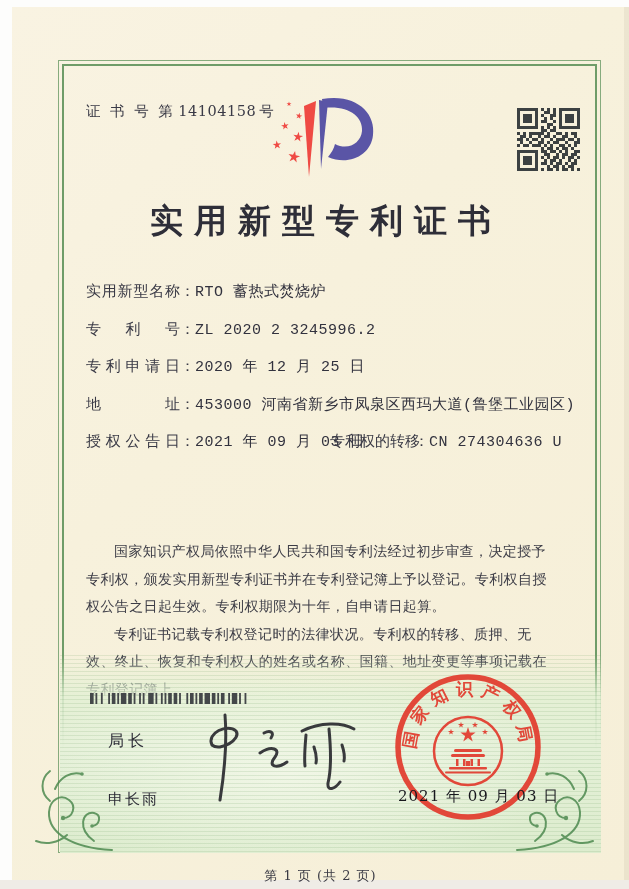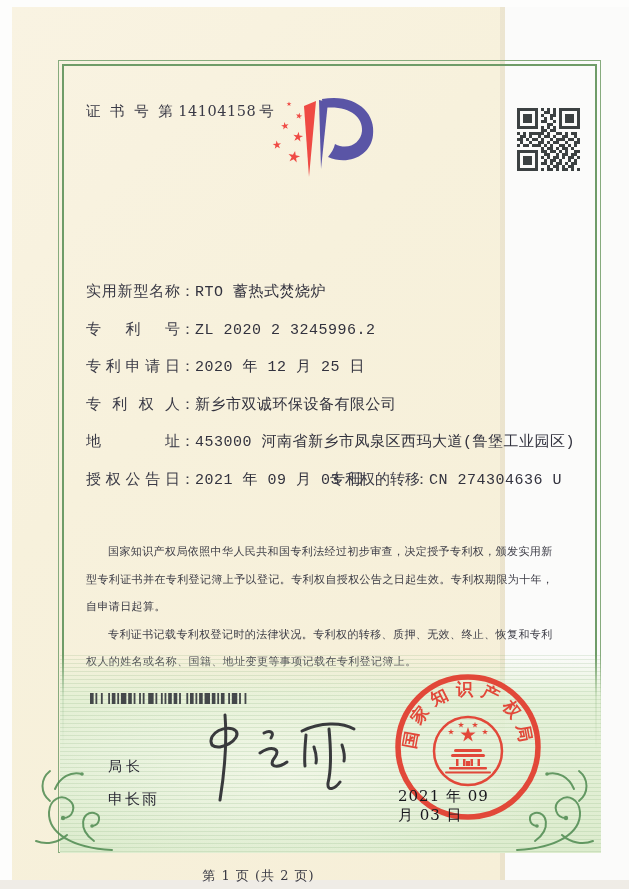--- a/index.html
+++ b/index.html
@@ -2,21 +2,21 @@
 <html><head>
 <meta charset="utf-8">
 <style>
   html,body{margin:0;padding:0;}
   body{
     width:629px;height:889px;overflow:hidden;position:relative;
     background:#fbfbfa;
     font-family:"DejaVu Serif","Liberation Serif",serif;
   }
   .page{
-    position:absolute;left:12px;top:7px;width:493px;height:873px;
+    position:absolute;left:12px;top:7px;width:617px;height:873px;
     background:linear-gradient(135deg,#f9f3e2 0%,#f7f1dc 40%,#f6efd8 100%);
   }
   .page-right-edge{position:absolute;right:0;top:0;width:5px;height:100%;background:rgba(60,50,20,0.06);}
   .border-outer{
     position:absolute;left:46px;top:53px;width:541px;height:791px;
     border:1px solid #86ab7d;pointer-events:none;
   }
   .border-inner{
     position:absolute;left:50px;top:57px;width:531px;height:781px;
     border:2px solid #6f9c68;pointer-events:none;
@@ -33,35 +33,35 @@
   }
   .fields{position:absolute;left:74px;top:273px;width:490px;}
   .field-row{height:37.5px;line-height:22px;font-size:15px;color:#32323e;white-space:nowrap;position:relative;}
   .field-label{
     display:inline-block;width:94px;text-align:justify;text-align-last:justify;
     color:#3a3a46;vertical-align:top;
   }
   .field-colon{color:#3a3a46;}
   .field-value{letter-spacing:0.5px;font-family:Liberation Mono, monospace;}
   .grant-no{position:absolute;left:244px;top:0;}
-  .paras{position:absolute;left:74px;top:531px;width:474px;font-size:11px;
+  .paras{position:absolute;left:74px;top:531px;width:474px;font-size:14px;
     line-height:27.5px;color:#3c3c46;letter-spacing:0.4px;}
   .paras p{margin:0;text-indent:2em;}
   .barcode{position:absolute;left:78px;top:686px;width:160px;height:11px;z-index:3;}
   .panel{
     position:absolute;left:48px;top:648px;width:541px;height:198px;z-index:1;
     background:
       repeating-linear-gradient(to bottom, rgba(110,160,100,0.17) 0 1px, rgba(0,0,0,0) 1px 4px),
       radial-gradient(ellipse at 42% 60%, rgba(252,252,244,0.55), rgba(252,252,244,0) 62%),
       linear-gradient(to bottom, rgba(227,240,214,0) 0px, rgba(226,240,212,0.85) 42px, #e4f0d7 95px, #ddecce 100%);
   }
   .ornament{position:absolute;z-index:4;}
   .ornament.left{left:10px;top:750px;}
   .ornament.right{left:500px;top:750px;transform:scaleX(-1);}
-  .signer-title{position:absolute;left:96px;top:751px;font-size:14px;color:#2c2c36;letter-spacing:4px;z-index:5;}
+  .signer-title{position:absolute;left:96px;top:724px;font-size:16px;color:#2c2c36;letter-spacing:4px;z-index:5;}
   .signer-name{position:absolute;left:96px;top:783px;font-size:15px;color:#2c2c36;letter-spacing:2px;z-index:5;}
   .signature{position:absolute;left:168px;top:698px;z-index:6;}
   .seal{position:absolute;left:376px;top:660px;z-index:5;opacity:0.93;}
   .seal-date{position:absolute;left:386px;top:780px;font-size:15px;color:#17171d;letter-spacing:1px;z-index:7;}
   .page-num{position:absolute;left:0;right:0;top:820px;text-align:center;font-size:13px;color:#3a3a44;z-index:5;letter-spacing:1px;margin-top:40px;}
   .back-note{position:absolute;left:0;right:0;top:855px;text-align:center;font-size:13.5px;color:#3c3c46;letter-spacing:2px;margin-top:48px;}
   .bottom-strip{position:absolute;left:0;bottom:0;width:100%;height:9px;background:#efece6;}
   .top-strip{position:absolute;left:0;top:0;width:100%;height:7px;background:#fdfdfc;}
   .left-strip{position:absolute;left:0;top:0;width:12px;height:100%;background:#fdfdfc;}
 </style>
@@ -330,26 +330,26 @@
       <rect x="24" y="60" width="3" height="3" fill="#3c4142"></rect>
       <rect x="30" y="60" width="3" height="3" fill="#3c4142"></rect>
       <rect x="33" y="60" width="3" height="3" fill="#3c4142"></rect>
       <rect x="39" y="60" width="3" height="3" fill="#3c4142"></rect>
       <rect x="45" y="60" width="3" height="3" fill="#3c4142"></rect>
       <rect x="48" y="60" width="3" height="3" fill="#3c4142"></rect>
       <rect x="54" y="60" width="3" height="3" fill="#3c4142"></rect>
       <rect x="60" y="60" width="3" height="3" fill="#3c4142"></rect>
     </svg>
 
+  <div class="title">实用新型专利证书</div>
 
   <div class="fields">
     <div class="field-row"><span class="field-label">实用新型名称</span><span class="field-colon">：</span><span class="field-value">RTO 蓄热式焚烧炉</span></div>
     <div class="field-row"><span class="field-label">专利号</span><span class="field-colon">：</span><span class="field-value">ZL 2020 2 3245996.2</span></div>
     <div class="field-row"><span class="field-label">专利申请日</span><span class="field-colon">：</span><span class="field-value">2020 年 12 月 25 日</span></div>
-    <div class="field-row"><span class="field-label">专利权人</span><span class="field-colon">：</span><span class="field-value">新乡市双诚环保设备有限公司</span></div>
     <div class="field-row"><span class="field-label">地址</span><span class="field-colon">：</span><span class="field-value">453000 河南省新乡市凤泉区西玛大道(鲁堡工业园区)</span></div>
     <div class="field-row">
       <span class="field-label">授权公告日</span><span class="field-colon">：</span><span class="field-value">2021 年 09 月 03 日</span>
       <span class="grant-no"><span class="field-label" style="width:84px">专利权的转移</span><span class="field-colon">：</span><span class="field-value">CN 274304636 U</span></span>
     </div>
   </div>
 
   <div class="paras">
     <p>国家知识产权局依照中华人民共和国专利法经过初步审查，决定授予专利权，颁发实用新型专利证书并在专利登记簿上予以登记。专利权自授权公告之日起生效。专利权期限为十年，自申请日起算。</p>
     <p>专利证书记载专利权登记时的法律状况。专利权的转移、质押、无效、终止、恢复和专利权人的姓名或名称、国籍、地址变更等事项记载在专利登记簿上。</p>

